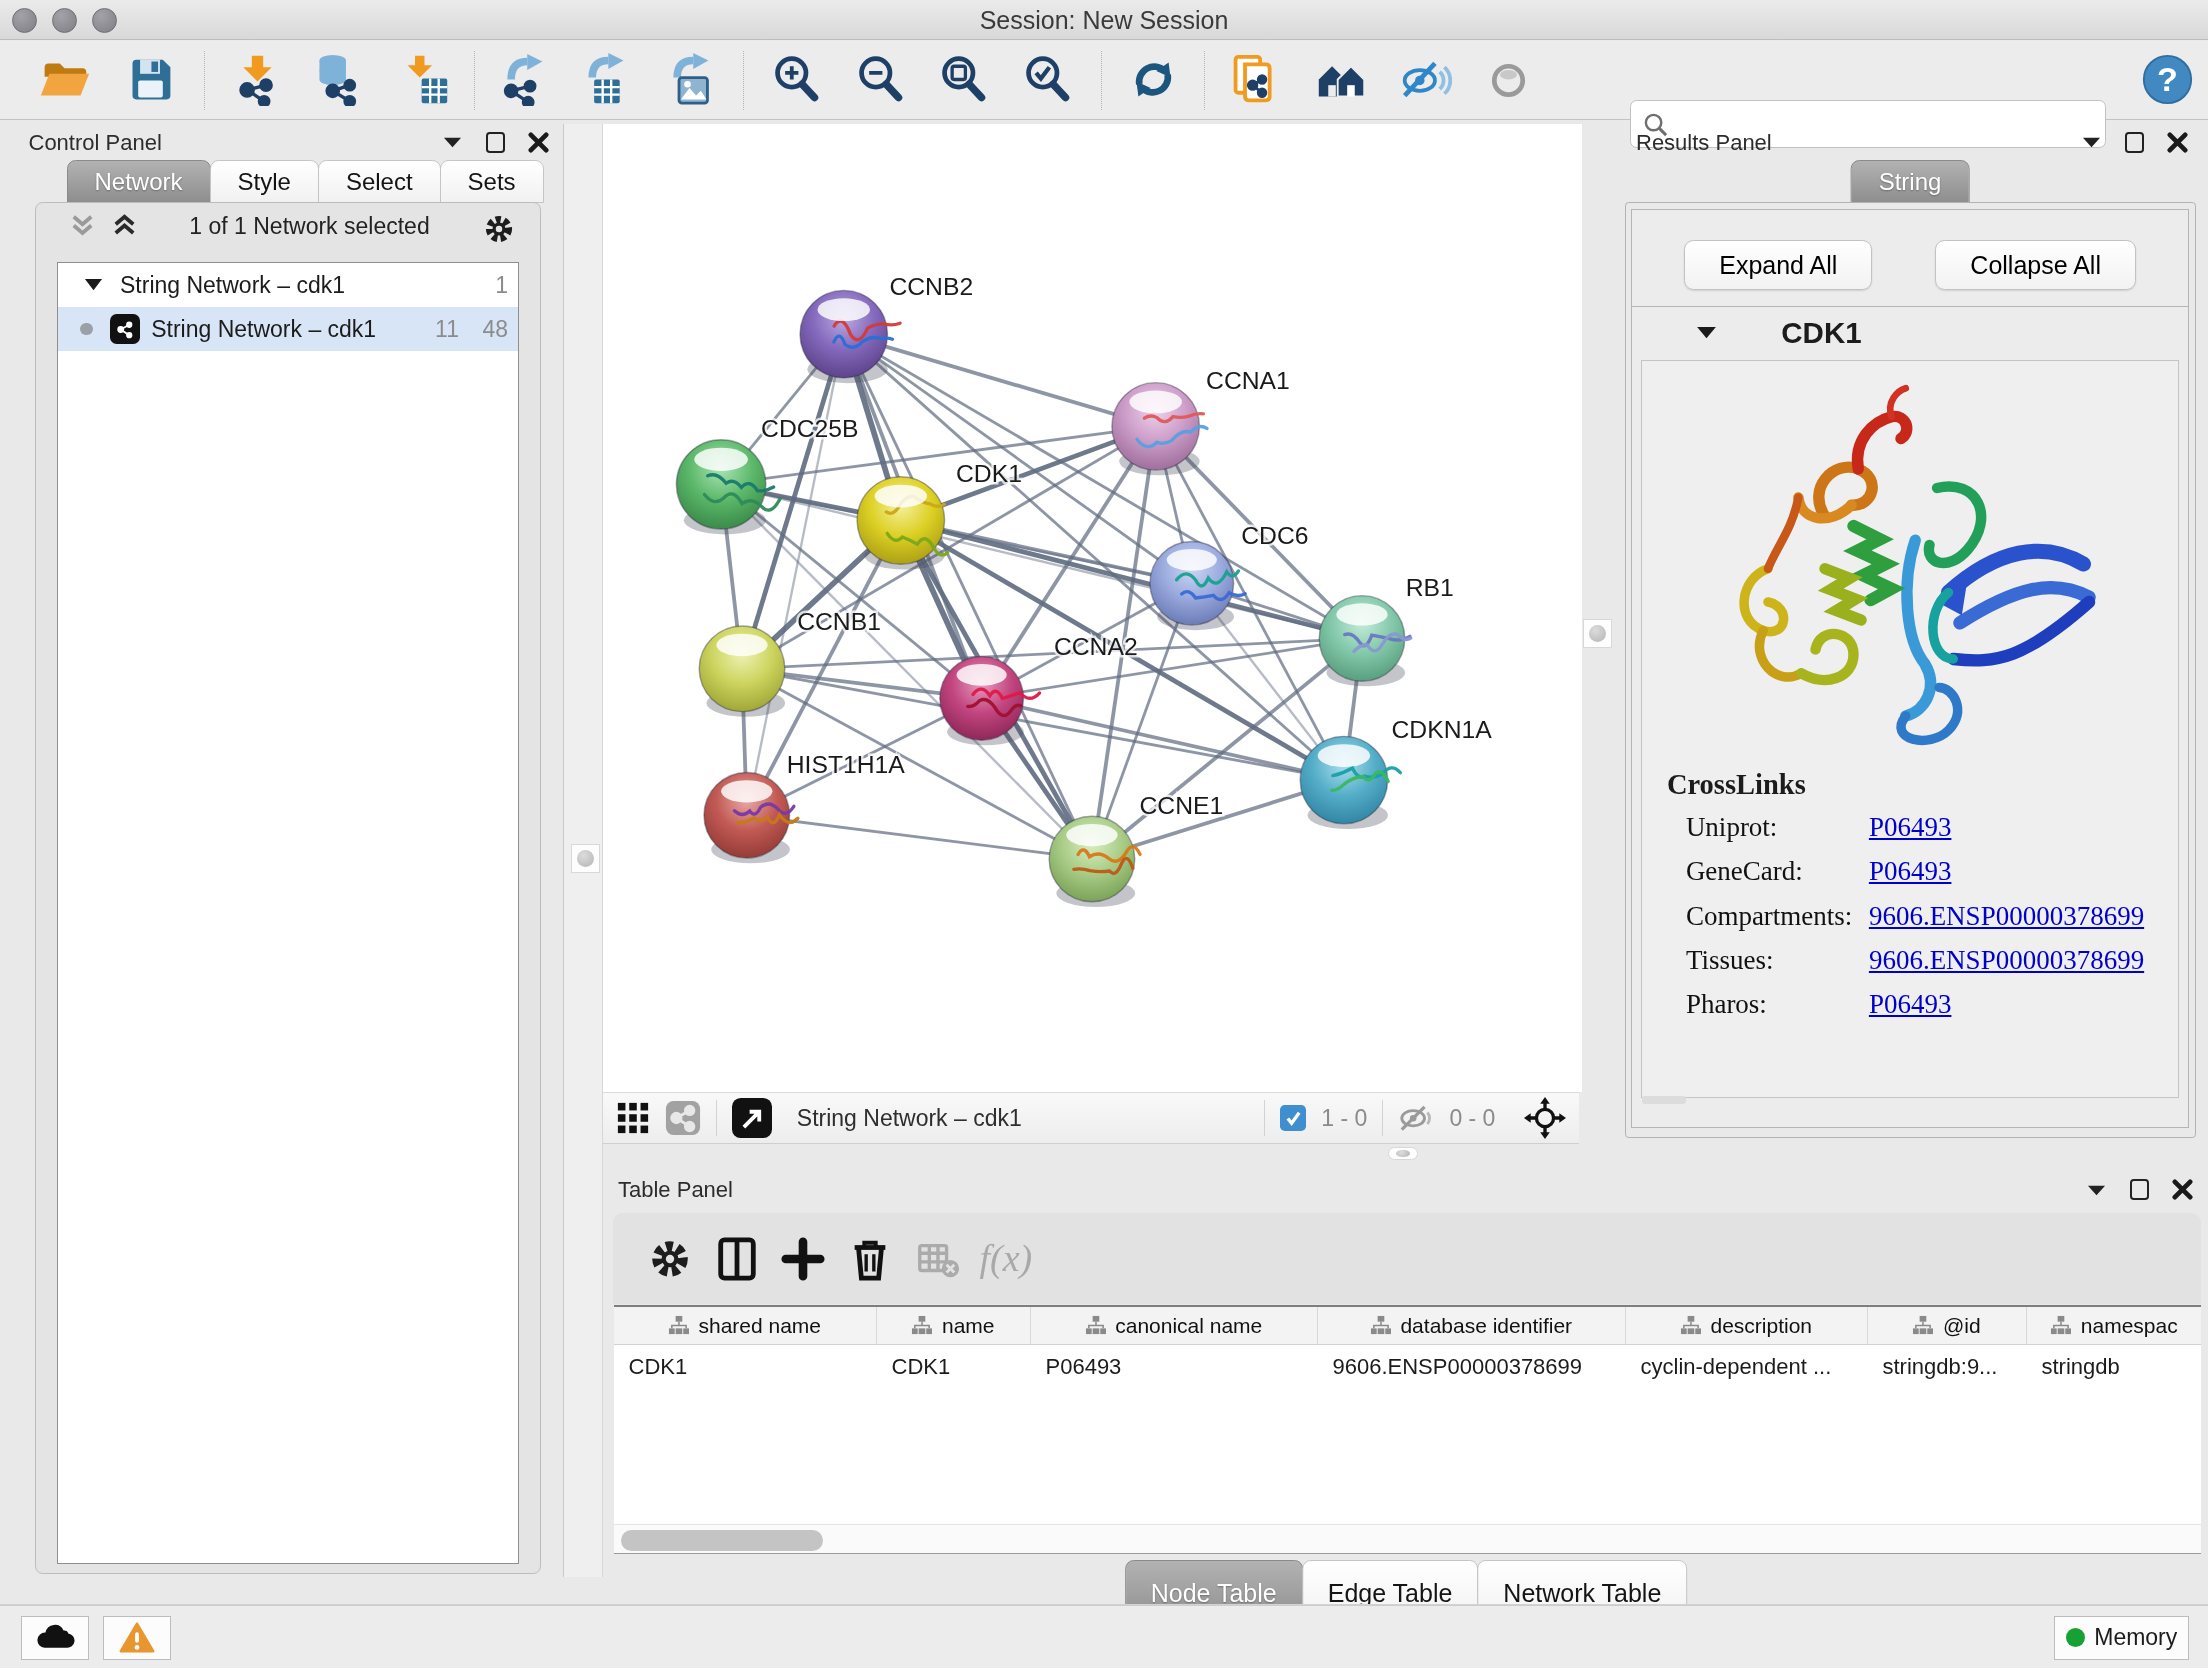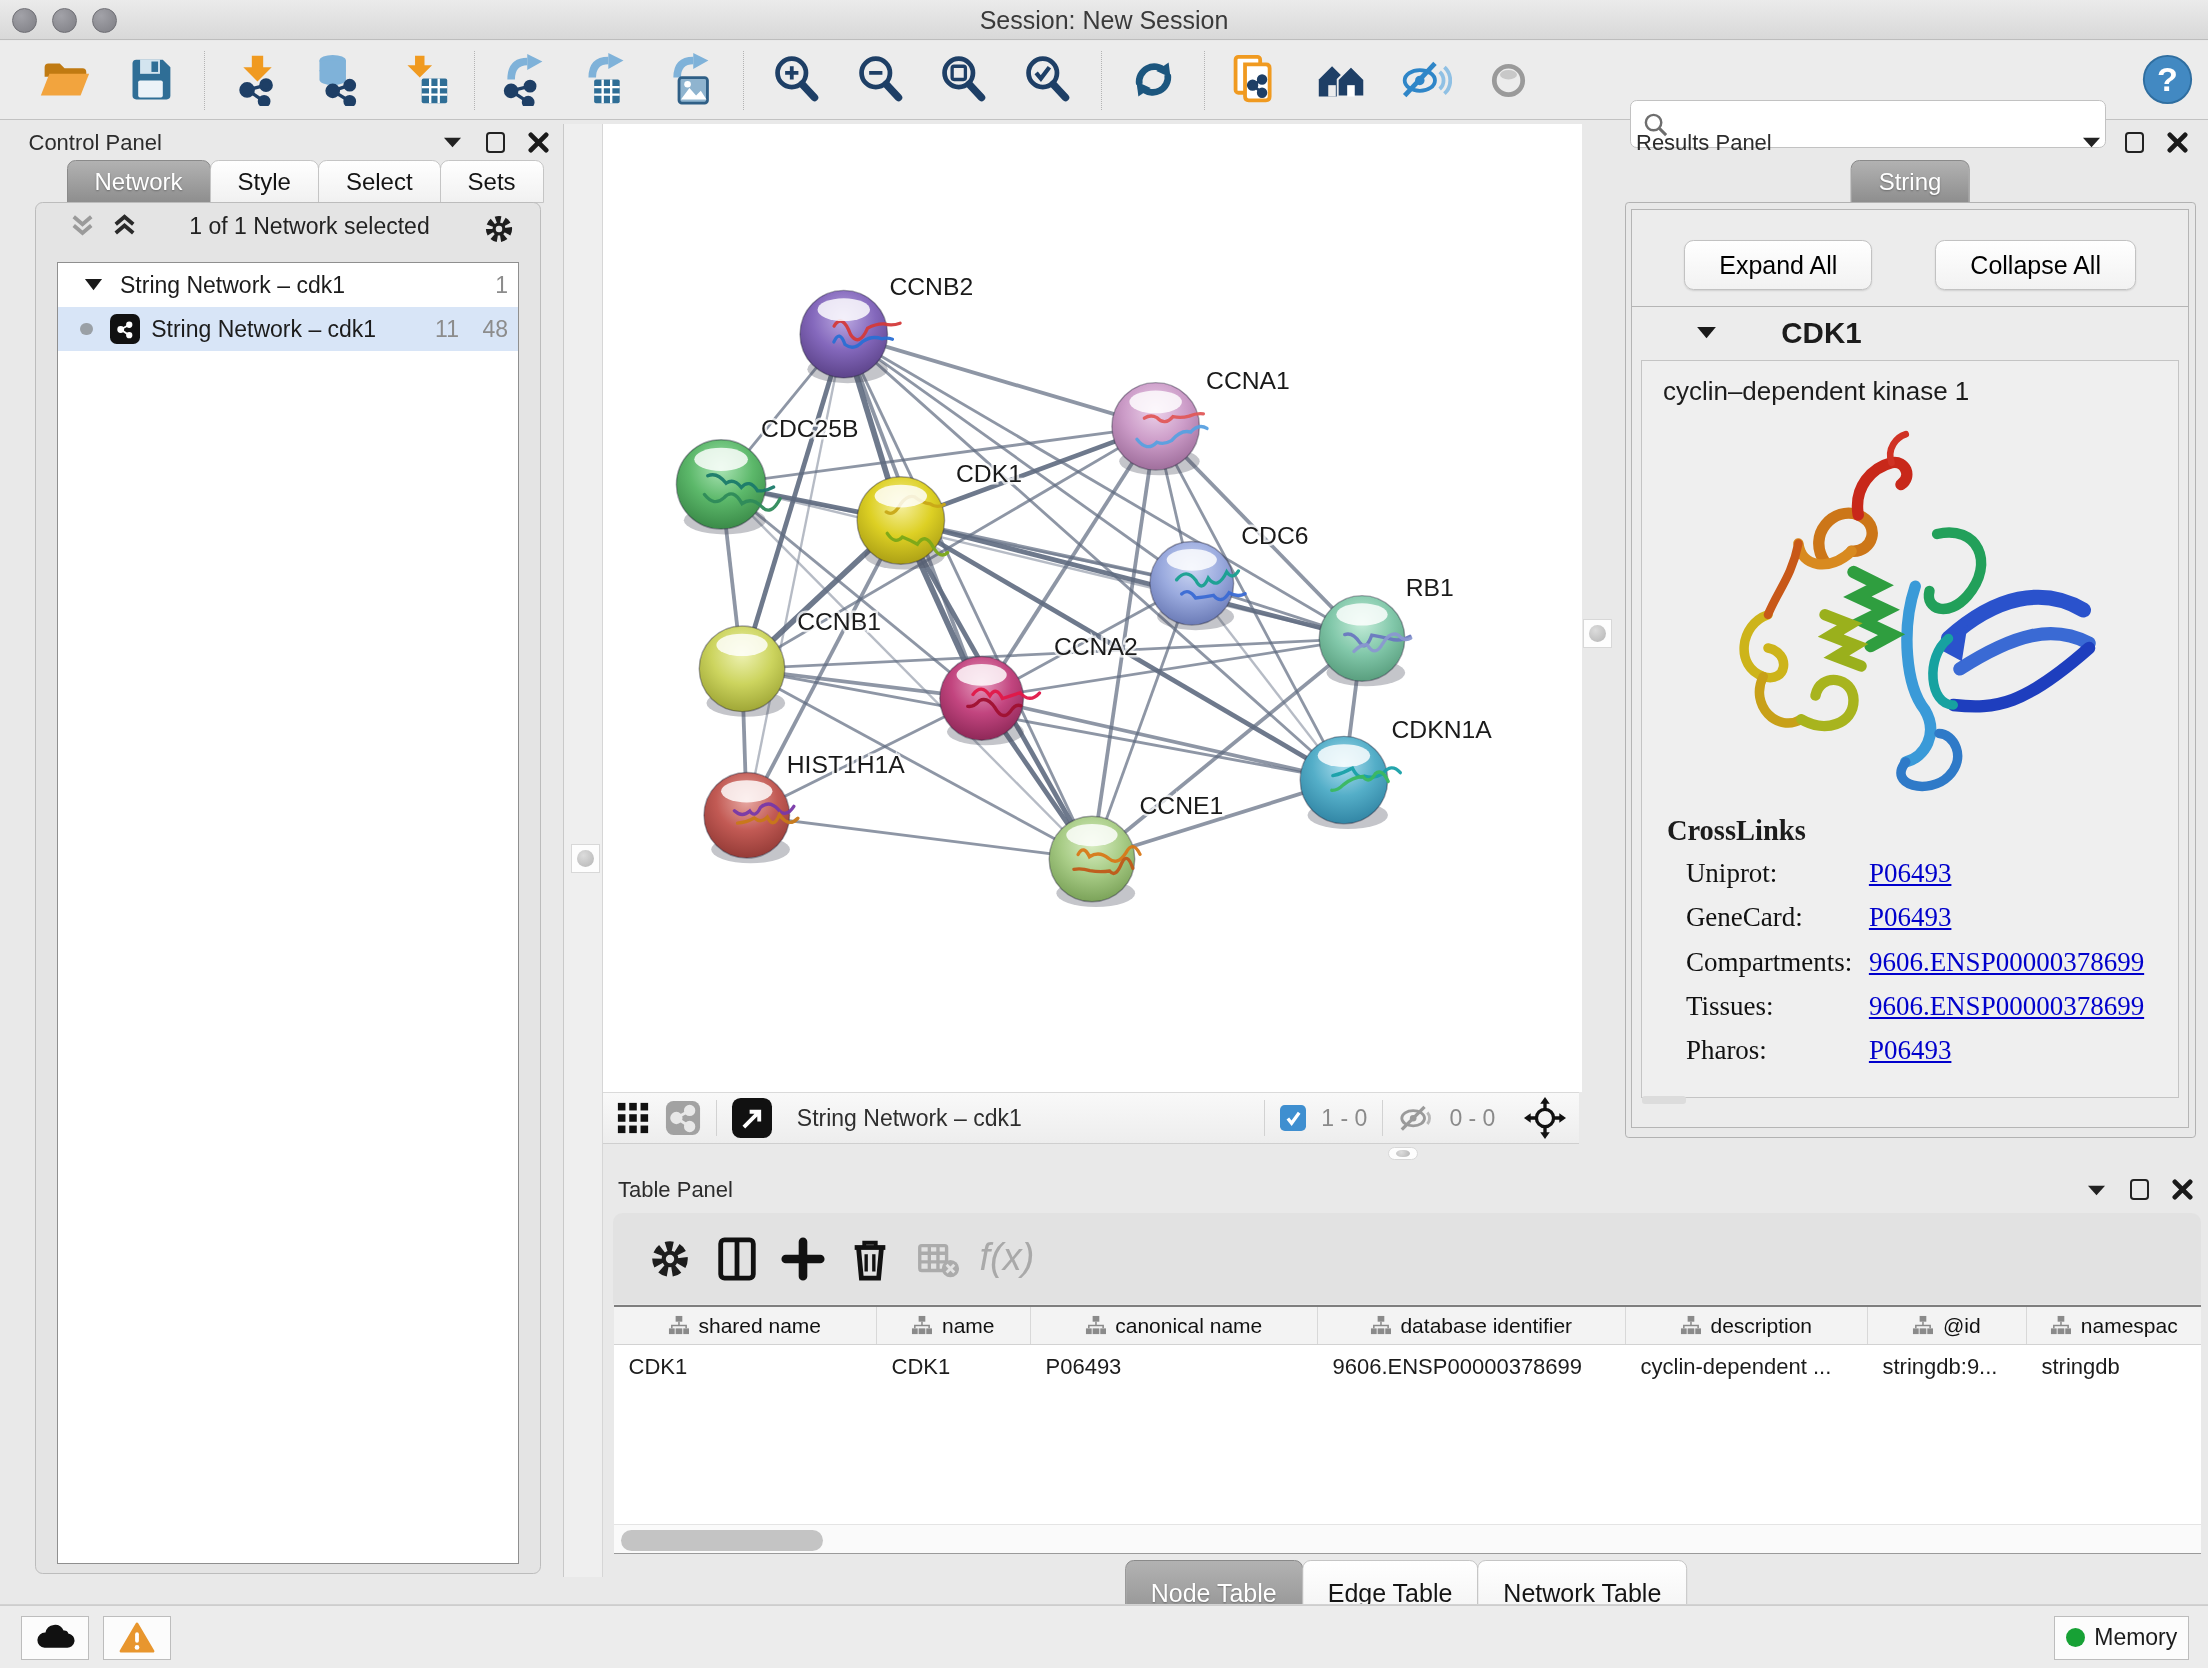--- a/index.html
+++ b/index.html
@@ -61,21 +61,21 @@
   .cl-title{font-family:"Liberation Serif",serif;font-weight:bold;font-size:28.5px;padding:15px 0 3.8px 25px}
   .cl-row{display:flex;font-family:"Liberation Serif",serif;font-size:27px;padding:6.7px 0 6.7px 44px;align-items:baseline}
   .cl-label{width:183px;color:#111}
   .cl-value{color:#0000cc;text-decoration:underline;cursor:pointer}
   .rp-nub{position:absolute;left:9.5px;bottom:23px;width:44px;height:7.6px;background:#dcdcdc;border-radius:2.9px}
   
   .table-panel{position:absolute;left:603px;top:1164px;width:1605px;height:438px}
   .tp-toolbar{position:absolute;left:9.5px;top:49px;right:6.7px;height:91px;background:#e2e2e2;border-radius:9.5px 9.5px 0 0}
   .tp-toolbar .tbi{top:23px;width:46px;height:46px}
   .tp-toolbar .tbi svg{width:46px;height:46px}
-  .fx{position:absolute;left:367px;top:23px;font-family:Liberation Sans, sans-serif;font-style:italic;font-size:38px;color:#a9a9a9}
+  .fx{position:absolute;left:367px;top:23px;font-family:Liberation Serif, serif;font-style:italic;font-size:38px;color:#a9a9a9}
   .tp-table{position:absolute;left:10.5px;top:141px;right:6.7px;height:219px;background:#fff;border-top:2.9px solid #7e7e7e;overflow:hidden}
   .tp-hdr{display:flex;height:38px;background:#f3f3f3;border-bottom:1px solid #d2d2d2}
   .th{display:flex;align-items:center;justify-content:center;gap:9.5px;font-size:21px;border-right:1px solid #d8d8d8;color:#111;overflow:hidden;white-space:nowrap;flex-shrink:0}
   .tr{display:flex;height:44px;align-items:center;font-size:22px}
   .td{padding-left:15px;overflow:hidden;white-space:nowrap;flex-shrink:0}
   .tp-scroll{position:absolute;left:10.5px;right:6.7px;top:360px;height:30px;background:#fafafa;border-top:1px solid #e4e4e4;border-bottom:1.9px solid #9a9a9a}
   .tp-thumb{position:absolute;left:7.6px;top:4.8px;width:202px;height:21px;border-radius:10.5px;background:#c4c4c4}
   .tp-tabs{position:absolute;left:50%;top:396px;transform:translateX(-50%);display:flex}
   .tp-tabs .tab{border-radius:8.6px;font-size:25px;padding:18px 25px}
   
@@ -584,21 +584,20 @@
       <button class="btn">Collapse All</button>
     </div>
     <div class="rp-entry">
       <div class="rp-entry-head">
         <svg width="23" height="15" viewBox="0 0 24 16" style="margin-left:63px">
             <polygon points="2,2 22,2 12,14" fill="#1a1a1a"></polygon>
           </svg>
         <span class="rp-gene">CDK1</span>
       </div>
       <div class="rp-entry-body">
-        <div class="rp-desc">cyclin–dependent kinase 1</div>
         <svg class="protein" width="447" height="380" viewBox="0 0 420 400">
           <g fill="none" stroke-linecap="round">
             <path d="M250 230 C300 185 350 175 392 200" stroke="#2a52cc" stroke-width="16"></path>
             <path d="M262 262 C320 225 360 215 398 235" stroke="#3a6ad4" stroke-width="14"></path>
             <polygon points="238,240 270,216 264,254" fill="#2a52cc" stroke="none"></polygon>
             <path d="M398 240 C330 300 300 305 255 300" stroke="#1e3ebe" stroke-width="13"></path>
             <path d="M255 300 C230 300 225 250 250 230" stroke="#17a2a0" stroke-width="10"></path>
             <path d="M215 175 C200 220 205 280 225 305 C240 330 225 355 205 360" stroke="#3a9ad8" stroke-width="12"></path>
             <path d="M205 360 C185 385 230 395 250 375 C270 355 255 330 240 330" stroke="#2f7ac8" stroke-width="10"></path>
             <path d="M150 160 l28 14 l-24 12 l30 14 l-24 12 l30 14 l-22 12" stroke="#2f9e3f" stroke-width="13"></path>

